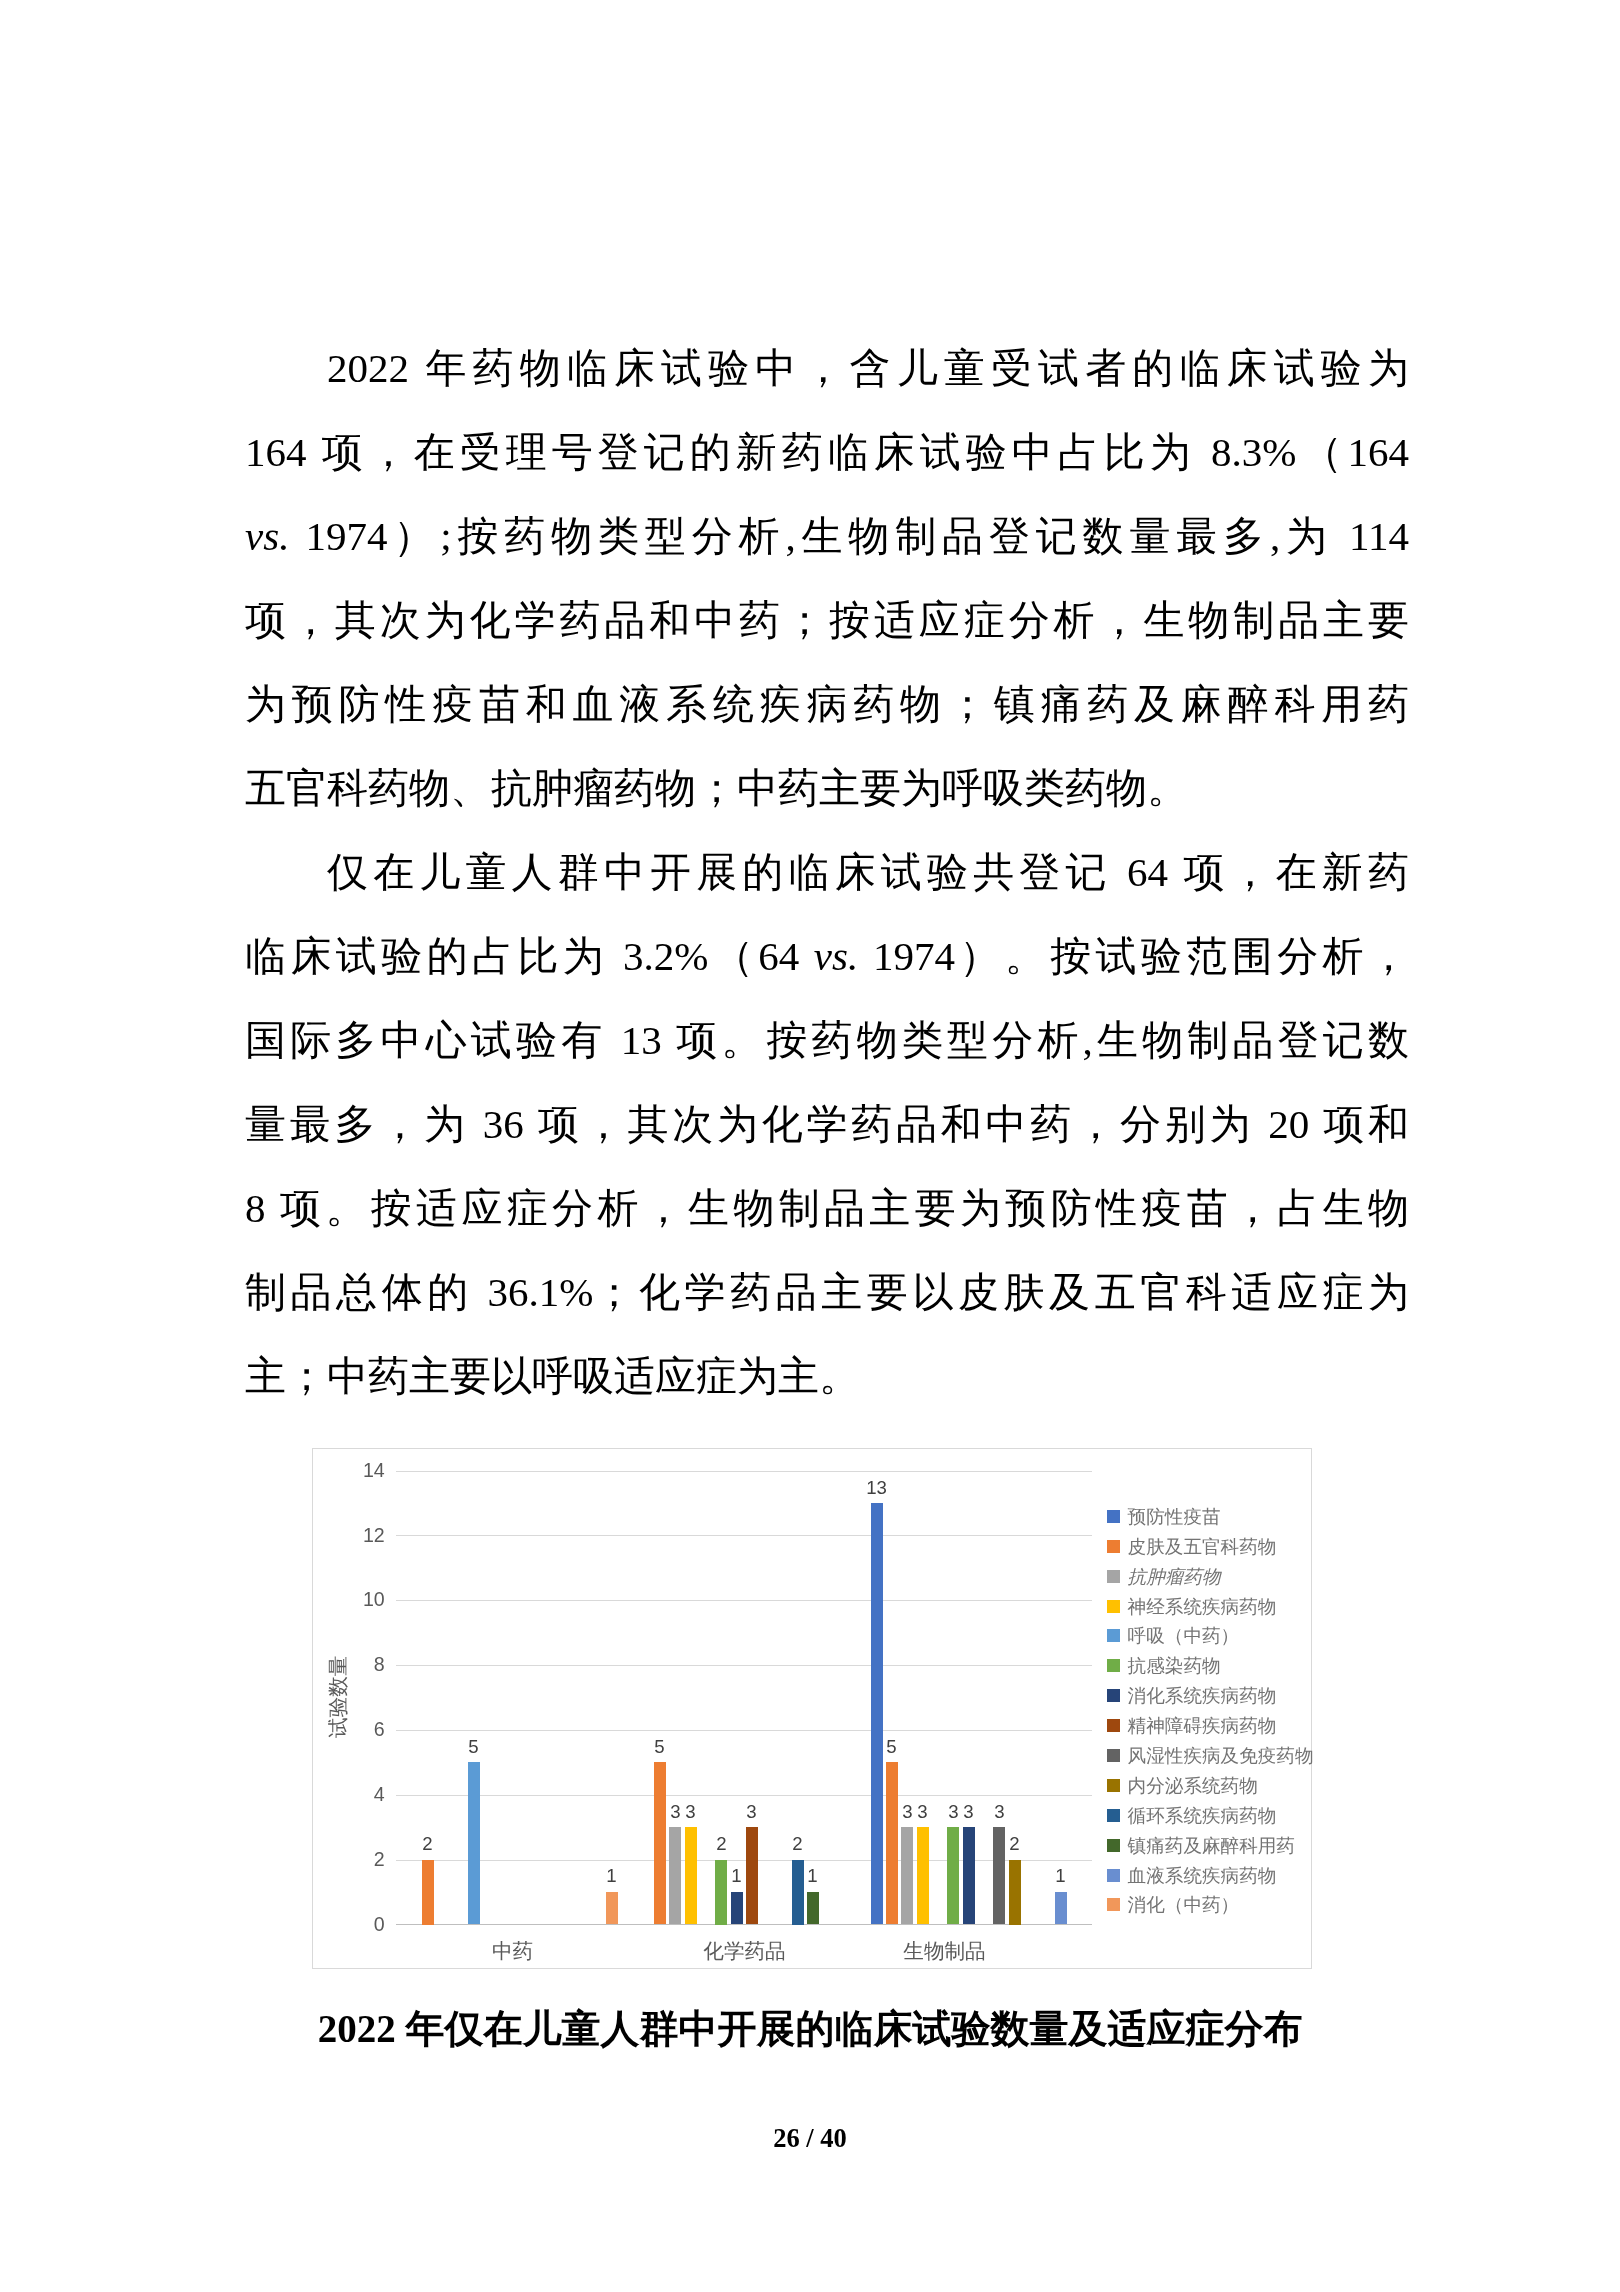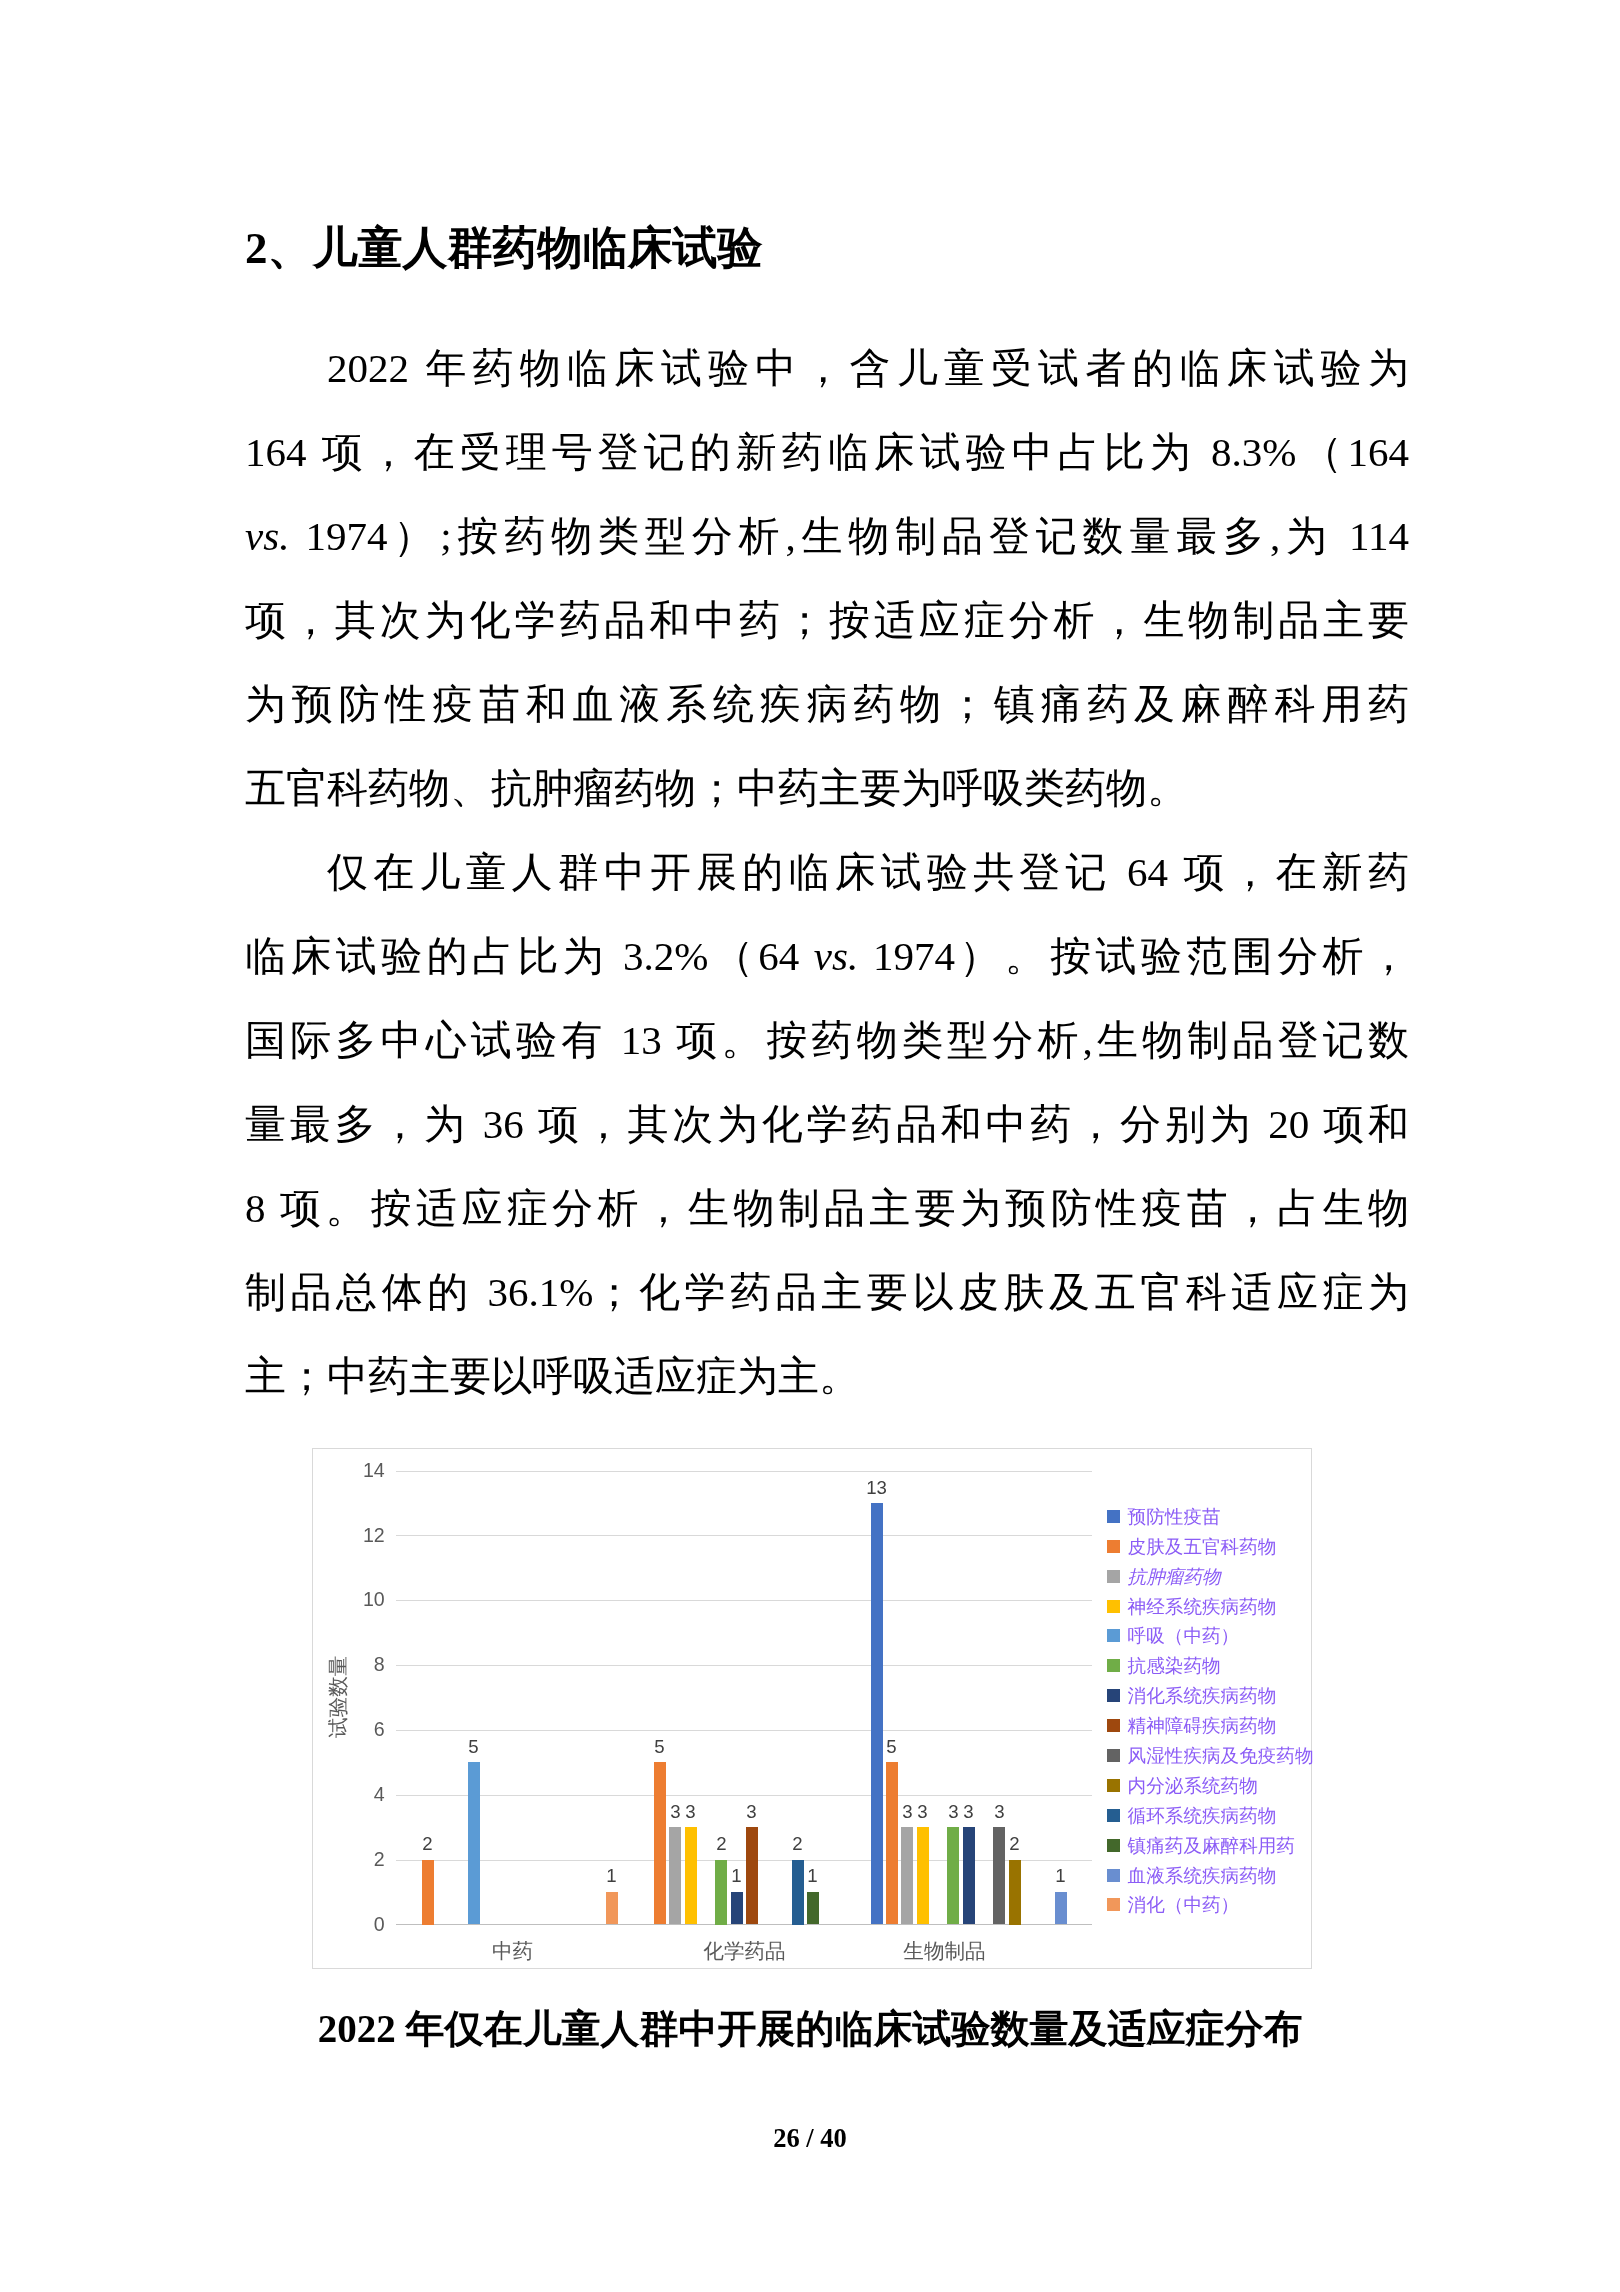--- a/index.html
+++ b/index.html
@@ -52,37 +52,36 @@
   .cat-label{
     position:absolute;width:157px;text-align:center;
     font-size:20.6px;color:#595959;height:25.5px;line-height:25.5px;
   }
   .legend-item{ position:absolute;left:794px;height:21.6px; }
   .legend-swatch{
     position:absolute;left:0;top:3.9px;width:12.7px;height:12.7px;
   }
   .legend-label{
     position:absolute;left:20.6px;top:0;width:206px;height:21.6px;
-    line-height:21.6px;font-size:18.6px;color:#8b5cf6;white-space:nowrap;
+    line-height:21.6px;font-size:18.6px;color:#737373;white-space:nowrap;
   }
   .caption{
     position:absolute;left:0;top:2001px;width:1620px;
     text-align:center;font-size:39px;font-weight:bold;line-height:55px;
   }
   .page-number{
     position:absolute;left:0;top:2119px;width:1620px;
     text-align:center;font-size:26.5px;font-weight:bold;line-height:39px;
   }
 </style>
 </head>
 <body>
 
 <div class="page">
 
-  <h2 class="heading">2、儿童人群药物临床试验</h2>
 
   <div class="body-text" id="body-text">
       <div class="line first just">2022 年药物临床试验中，含儿童受试者的临床试验为</div>
       <div class="line just">164 项，在受理号登记的新药临床试验中占比为 8.3%（164</div>
       <div class="line just"><span class="it">vs.</span><span> 1974）;按药物类型分析,生物制品登记数量最多,为 114</span></div>
       <div class="line just">项，其次为化学药品和中药；按适应症分析，生物制品主要</div>
       <div class="line just">为预防性疫苗和血液系统疾病药物；镇痛药及麻醉科用药</div>
       <div class="line">五官科药物、抗肿瘤药物；中药主要为呼吸类药物。</div>
       <div class="line first just">仅在儿童人群中开展的临床试验共登记 64 项，在新药</div>
       <div class="line just"><span>临床试验的占比为 3.2%（64 </span><span class="it">vs.</span><span> 1974）。按试验范围分析，</span></div>

